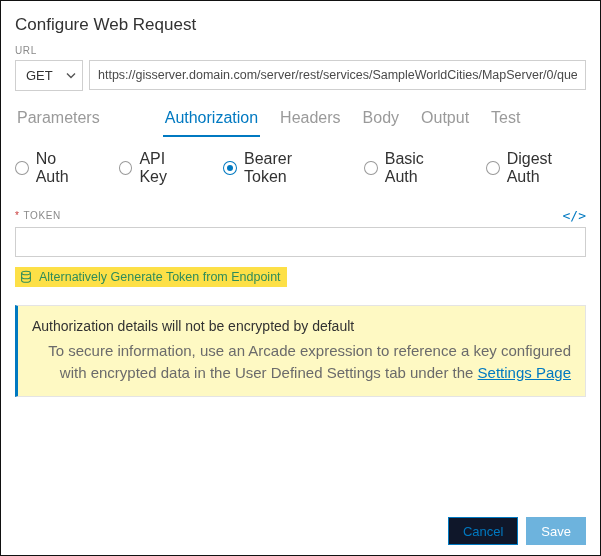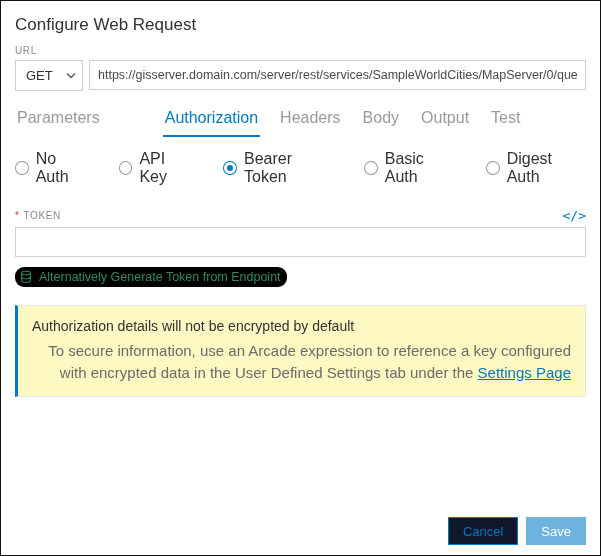--- a/index.html
+++ b/index.html
@@ -139,27 +139,26 @@
     border: 1px solid #cfcfcf;
     padding: 0 8px;
     font-size: 13px;
     background: #fff;
     margin-bottom: 10px;
   }
   .alt-link {
     display: inline-flex;
     align-items: center;
     gap: 6px;
-    background: #000000;
+    background: #fde047;
     padding: 3px 6px 3px 4px;
     font-size: 12.5px;
     color: #2e8c5a;
     cursor: pointer;
     margin-bottom: 18px;
-    border-radius: 9px;
   }
   .alt-link svg { flex-shrink: 0; }
   .info-box {
     border: 1px solid #e4e4e4;
     border-left: 3px solid #0079c1;
     padding: 12px 14px;
     background: #fef9c3;
   }
   .info-title {
     font-size: 14px;

